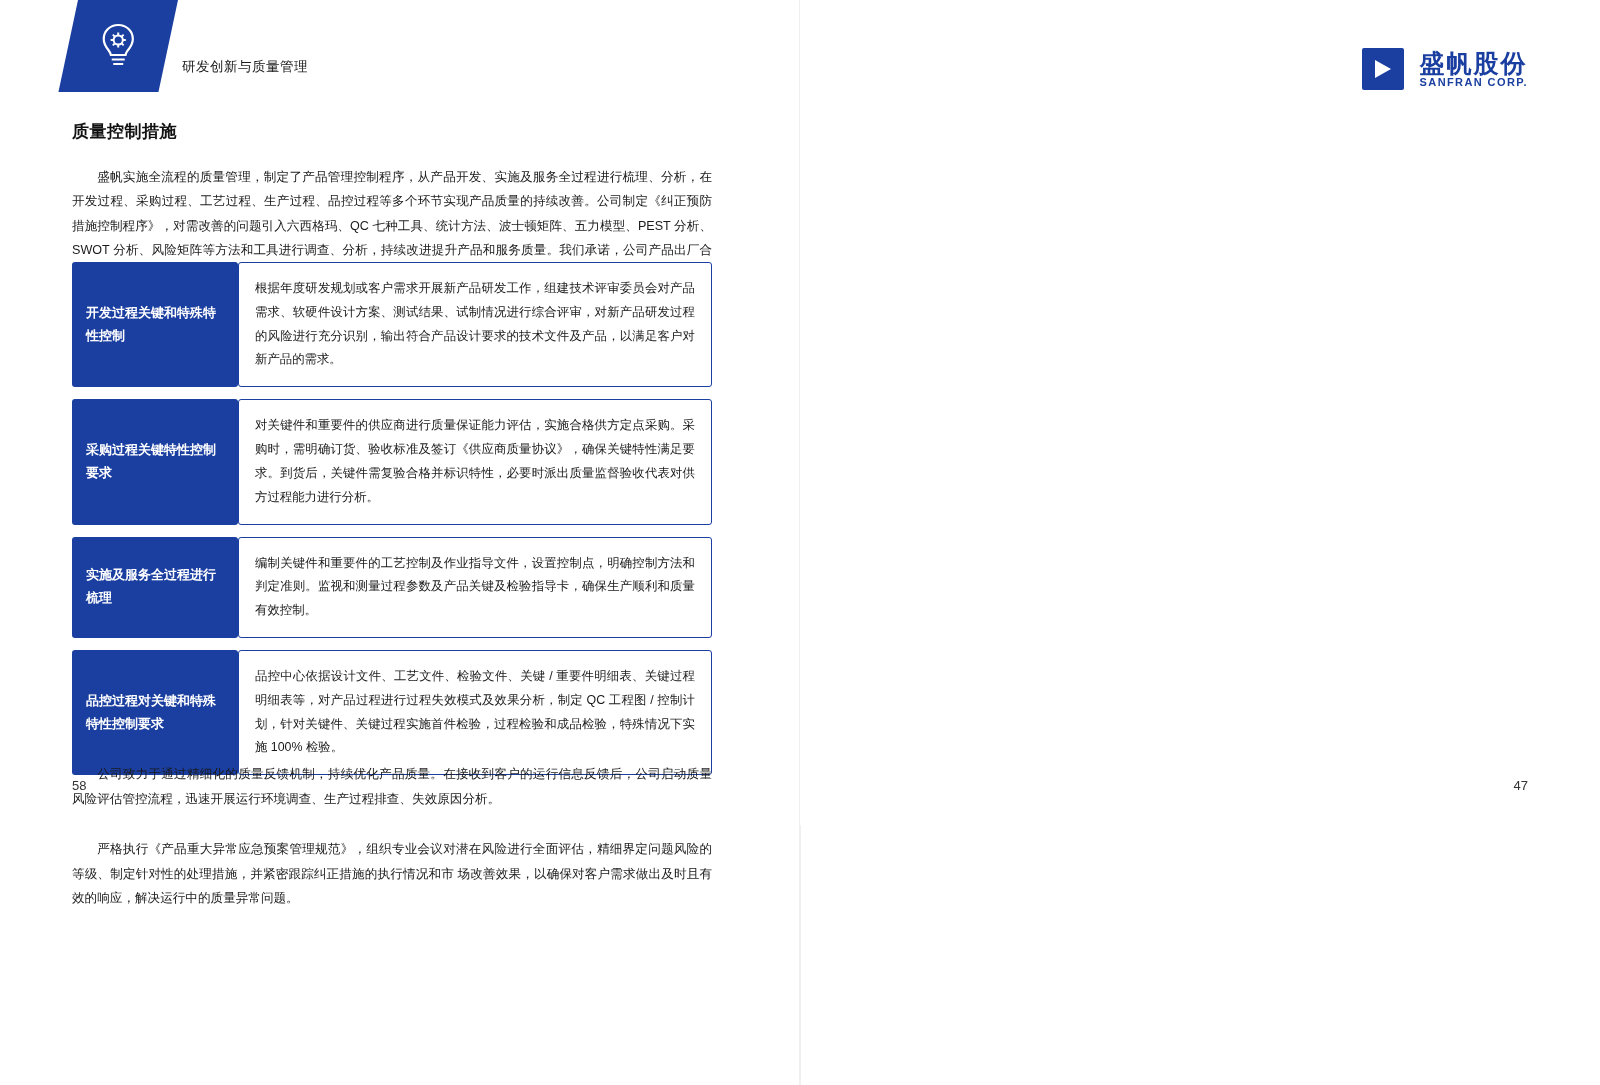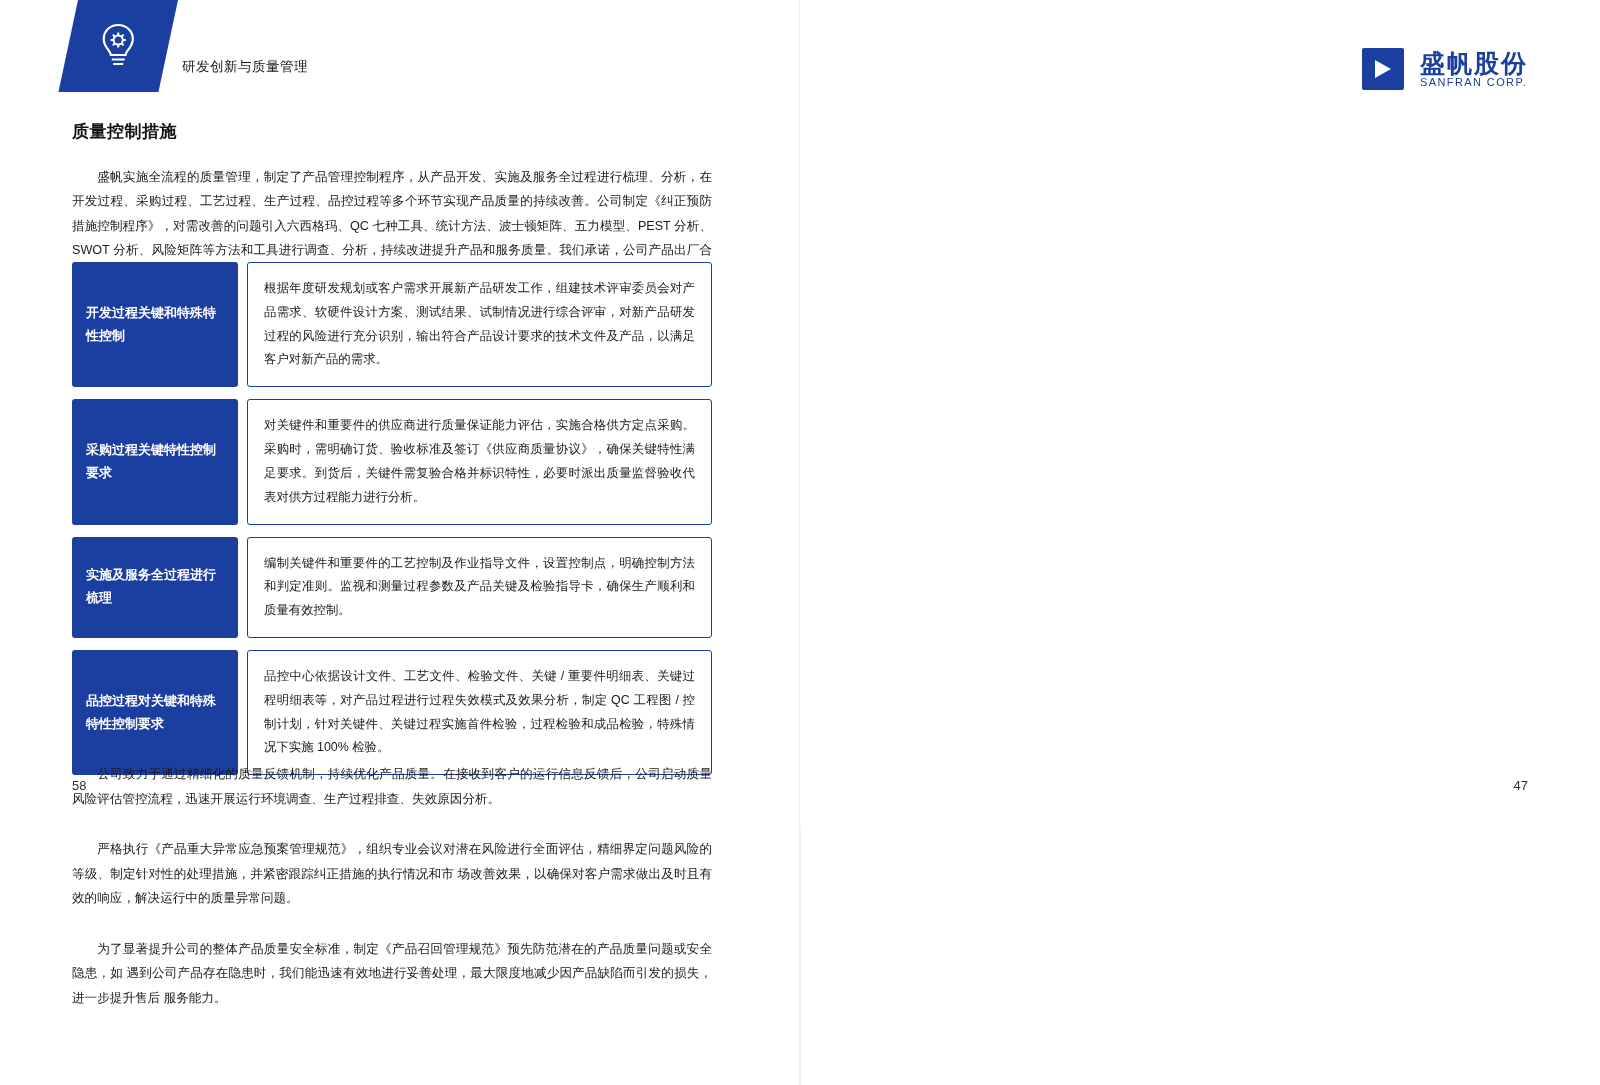--- a/index.html
+++ b/index.html
@@ -67,21 +67,21 @@
     border-top: 9px solid transparent;
     border-bottom: 9px solid transparent;
     border-left: 16px solid #ffffff;
   }
   .logo-text-cn {
     font-size: 25px; font-weight: bold; color: #1b3fa0;
     letter-spacing: 2px; line-height: 1.05;
   }
   .logo-text-en {
     font-size: 11px; color: #1b3fa0; letter-spacing: 1.4px;
-    font-weight: normal;
+    font-weight: bold;
   }
 
   
   .section-title {
     position: absolute;
     font-size: 17px;
     font-weight: bold;
     color: #111111;
     letter-spacing: 0.5px;
   }
@@ -118,21 +118,20 @@
     font-size: 13px;
     font-weight: bold;
     line-height: 1.75;
     padding: 2px 14px;
     display: flex;
     align-items: center;
     border-radius: 3px;
   }
   .row-body {
     flex: 1 1 auto;
-    margin-left: 9px;
     border: 1.4px solid #1b3fa0;
     border-radius: 3px;
     padding: 14px 16px;
     font-size: 12.4px;
     line-height: 1.92;
     color: #1a1a1a;
     text-align: justify;
     display: flex;
     align-items: center;
   }
@@ -214,21 +213,20 @@
       </div>
       <div class="row">
         <div class="row-label">品控过程对关键和特殊特性控制要求</div>
         <div class="row-body">品控中心依据设计文件、工艺文件、检验文件、关键 / 重要件明细表、关键过程明细表等，对产品过程进行过程失效模式及效果分析，制定 QC 工程图 / 控制计划，针对关键件、关键过程实施首件检验，过程检验和成品检验，特殊情况下实施 100% 检验。</div>
       </div>
     </div>
 
     <div class="left-tail">
       <p class="para">公司致力于通过精细化的质量反馈机制，持续优化产品质量。在接收到客户的运行信息反馈后，公司启动质量风险评估管控流程，迅速开展运行环境调查、生产过程排查、失效原因分析。</p>
       <p class="para">严格执行《产品重大异常应急预案管理规范》，组织专业会议对潜在风险进行全面评估，精细界定问题风险的等级、制定针对性的处理措施，并紧密跟踪纠正措施的执行情况和市 场改善效果，以确保对客户需求做出及时且有效的响应，解决运行中的质量异常问题。</p>
-      <p class="para">为了显著提升公司的整体产品质量安全标准，制定《产品召回管理规范》预先防范潜在的产品质量问题或安全隐患，如 遇到公司产品存在隐患时，我们能迅速有效地进行妥善处理，最大限度地减少因产品缺陷而引发的损失，进一步提升售后 服务能力。</p>
     </div>
 
     <div class="page-num page-num-left">58</div>
   </div>
 
   <div class="gutter"></div>
 
   <div class="page page-right">
 
     <div class="logo-wrap">

